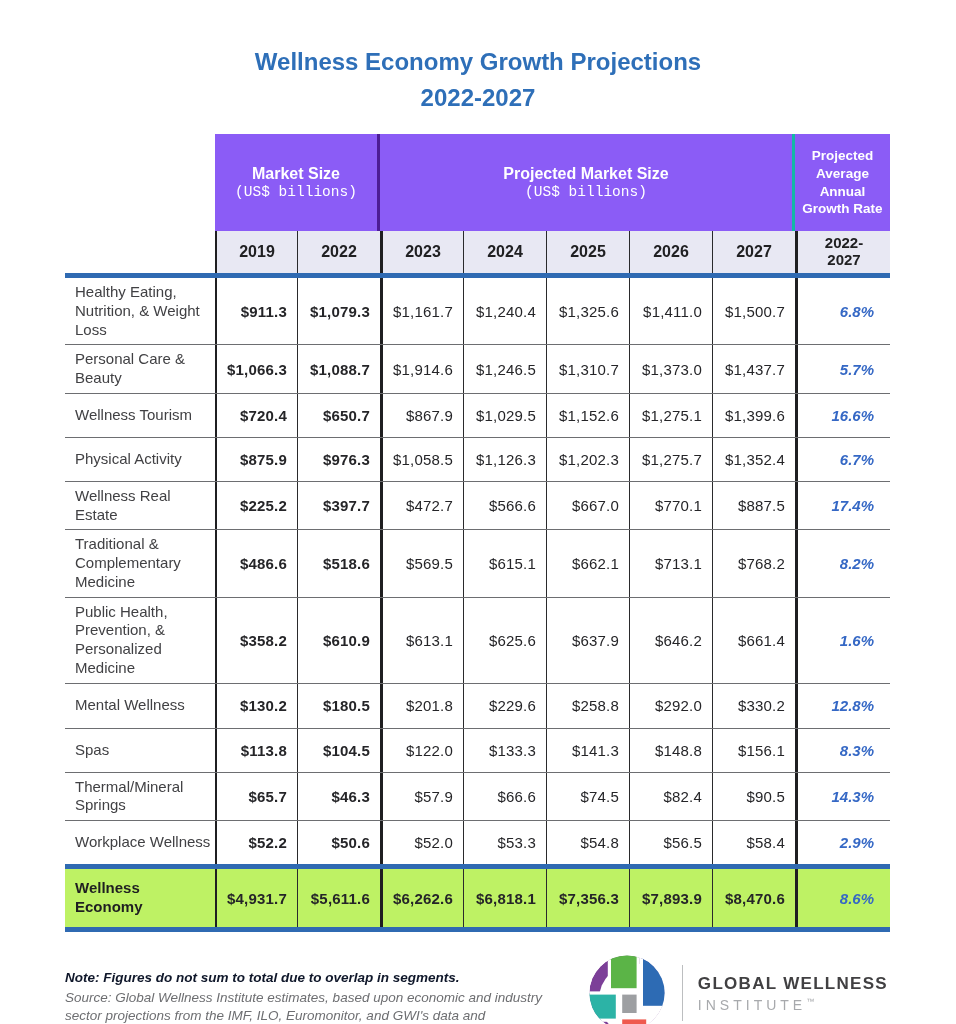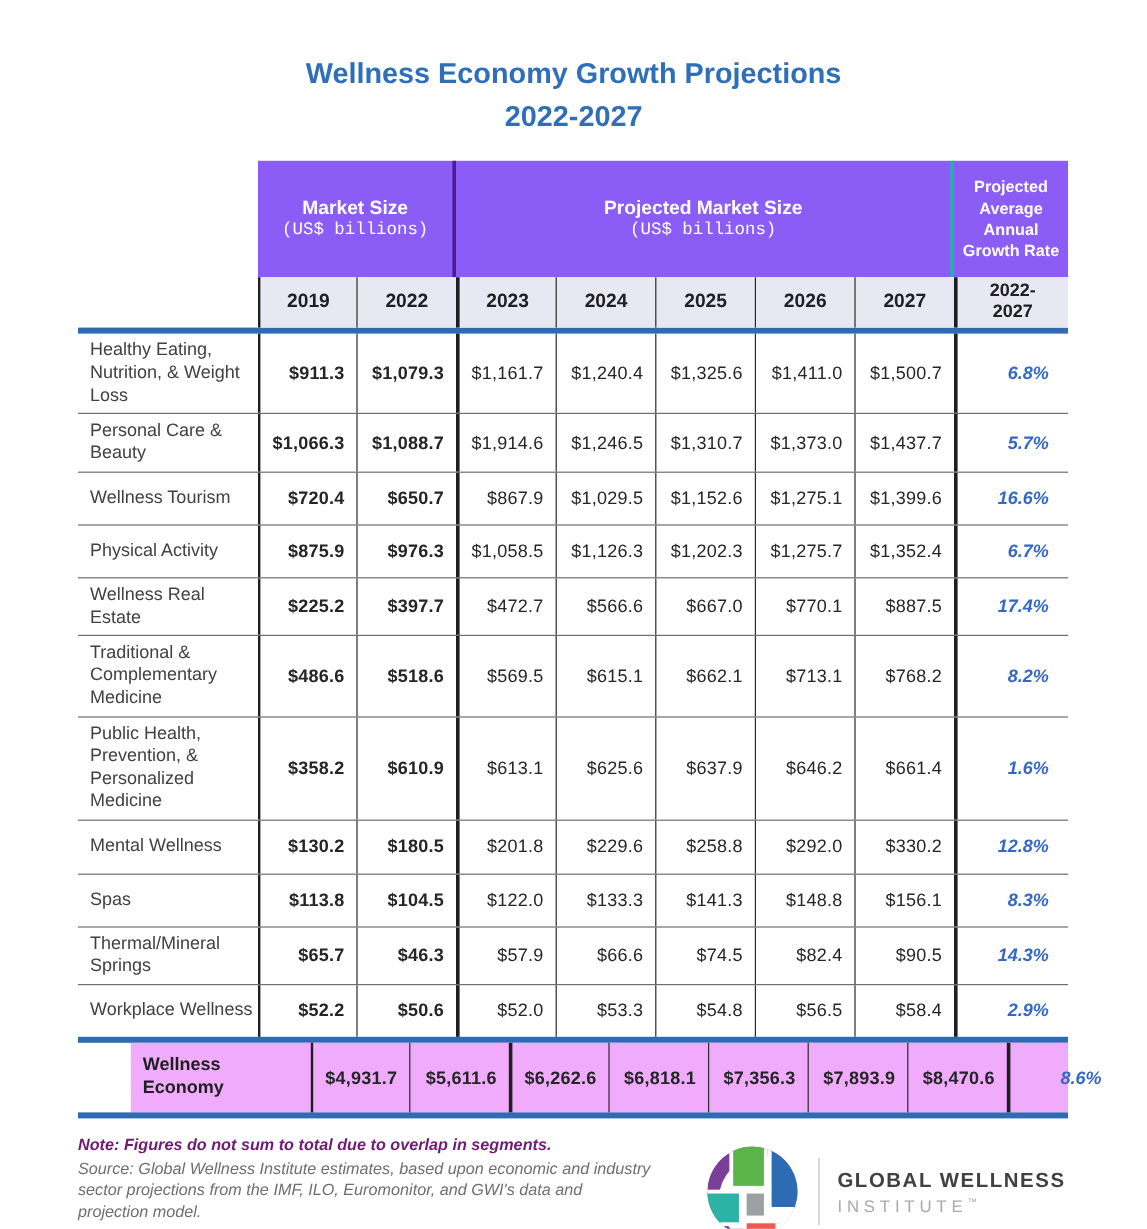--- a/index.html
+++ b/index.html
@@ -30,26 +30,26 @@
   .cell { display:flex; align-items:center; font-size:15px; color:#222; }
   .lab { padding:5px 4px 5px 10px; color:#414144; line-height:1.25; }
   .num { justify-content:flex-end; padding-right:10px; letter-spacing:0.2px; color:#252528; }
   .bold { font-weight:bold; }
   .gro { justify-content:flex-end; padding-right:16px; color:#3568c5; font-weight:bold; font-style:italic; }
   .bl1 { border-left:1px solid #2a2a2c; }
   .bl2 { border-left:2px solid #1f1f21; }
   .bl3 { border-left:3px solid #1f1f21; }
   .h64{min-height:64px} .h44{min-height:44px} .h57{min-height:57px} .h85{min-height:85px} .h45{min-height:45px} .h58{min-height:58px}
 
-  .trow.total { background:#f0abfc;margin-left:44px; }
+  .trow.total { background:#bef264; }
   .trow.total .lab { font-weight:bold; color:#1f1f21; }
 
   .footer { margin:13px 0 0 65px; width:825px; display:flex; justify-content:space-between; align-items:flex-start; }
   .notes { width:505px; font-size:13.5px; line-height:1.34; }
-  .note { font-weight:bold; font-style:italic; color:#701a75; }
+  .note { font-weight:bold; font-style:italic; color:#0f172a;margin-top:24px; }
   .source { font-style:italic; color:#6d6e71; margin-top:2px; width:478px; }
   .logo { display:flex; align-items:center; gap:15px; margin-top:8px; padding-right:2px; }
   .logo-mark { width:80px; height:80px; }
   .logo-divider { width:1px; height:56px; background:#bcbec0; }
   .logo-name { font-size:17px; font-weight:bold; letter-spacing:1.3px; color:#414042; white-space:nowrap; }
   .logo-sub { font-size:14px; letter-spacing:4px; color:#a7a9ac; margin-top:3px; white-space:nowrap; }
   .tm { font-size:8px; vertical-align:super; letter-spacing:0; }
 </style>
 </head>
 <body>

